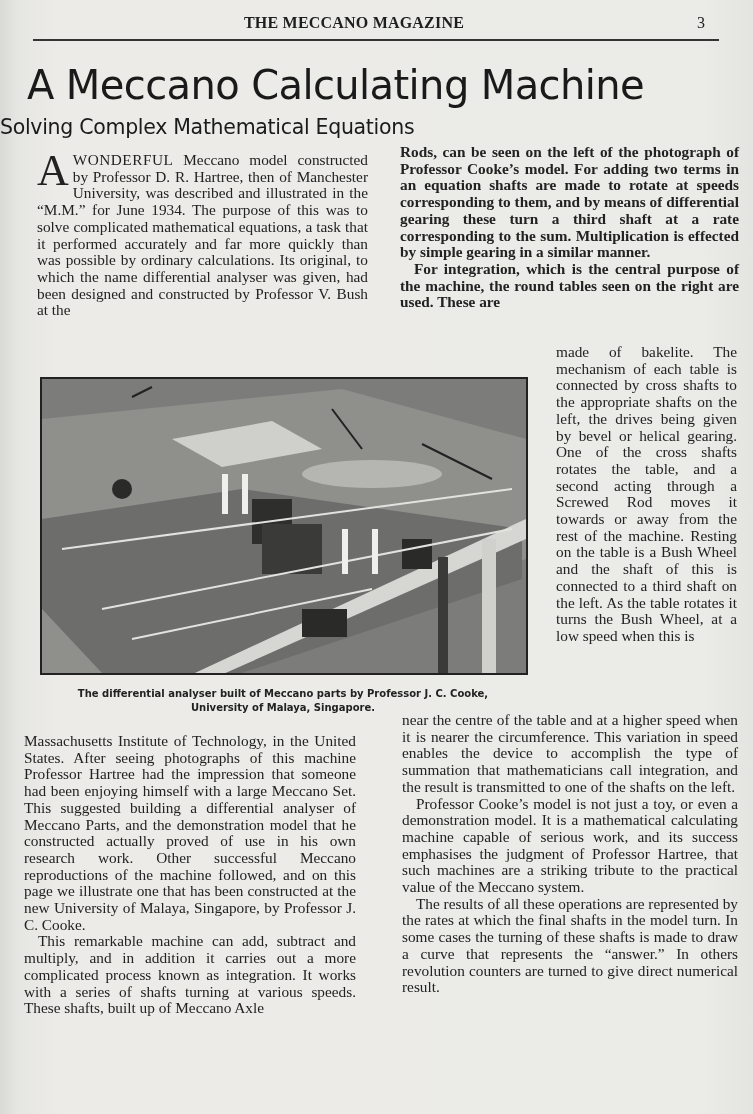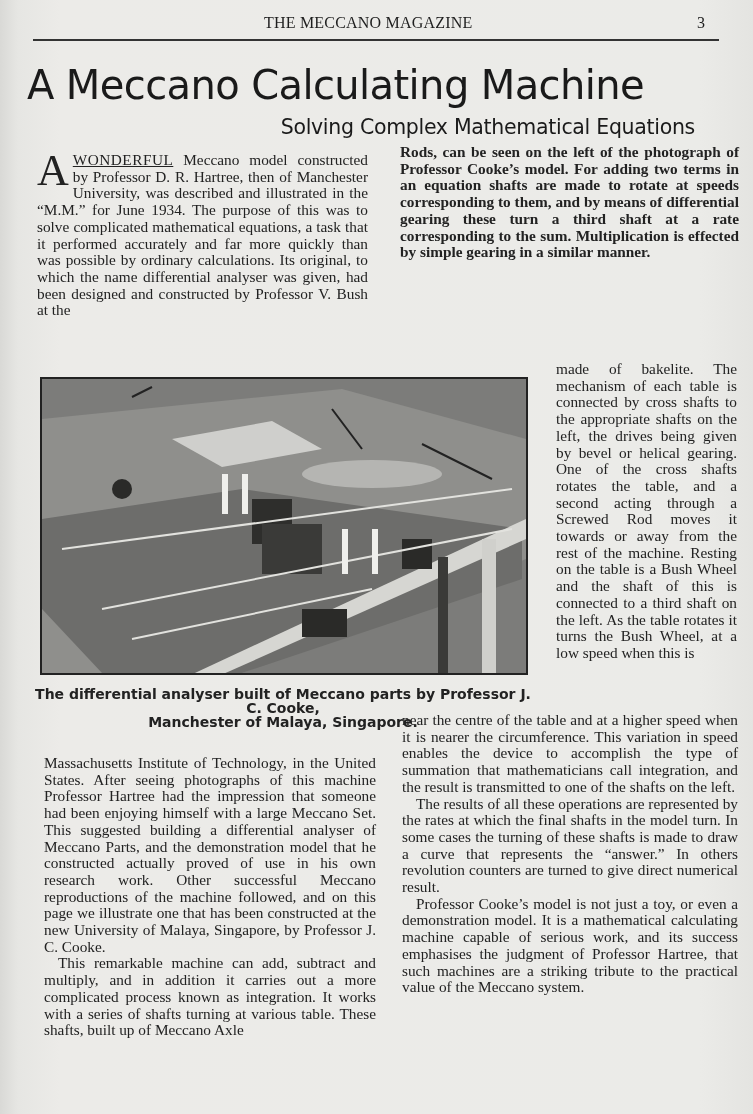--- a/index.html
+++ b/index.html
@@ -11,64 +11,64 @@
     position: relative;
   }
   .page {
     position: absolute; left: 0; top: 0; width: 753px; height: 1114px;
     background: linear-gradient(90deg, #d9d9d6 0px, #e6e6e3 18px, #ecebe8 60px, #ebebe8 700px, #e4e4e1 753px);
   }
   .running-head {
     position: absolute; left: 0; top: 14px; width: 753px; height: 22px;
     font-family: "Liberation Serif", serif; font-size: 16px; letter-spacing: 0.2px;
   }
-  .running-head .mag { position: absolute; left: 264px; top: 0; }
+  .running-head .mag { position: absolute; left: 244px; top: 0; font-weight: bold; }
   .running-head .num { position: absolute; left: 697px; top: 0; }
   .rule { position: absolute; left: 33px; top: 39px; width: 686px; height: 1.5px; background: #333; }
 
   .title {
     position: absolute; left: 0; width: 671px; top: 62px; text-align: center;
     font-family: "DejaVu Sans", sans-serif; font-size: 40px; font-weight: normal;
     letter-spacing: -0.6px; color: #1a1a1a; line-height: 46px;
   }
   .subtitle {
-    position: absolute; left: 0; width: 695px; top: 114px; text-align: right;
+    position: absolute; left: 0; width: 695px; top: 114px; text-align: left;
     font-family: "DejaVu Sans", sans-serif; font-size: 20.5px; letter-spacing: -0.3px;
     line-height: 26px; color: #1a1a1a;
   }
 
   .col {
     position: absolute; font-family: "Liberation Serif", serif; font-size: 15.3px;
     line-height: 16.7px; text-align: justify; color: #222;
   }
   .col p { margin: 0; text-indent: 14px; }
   .col p.noindent { text-indent: 0; }
   .dropcap {
     float: left; font-size: 44px; line-height: 34px; margin: 2px 4px -2px 0;
     font-family: "Liberation Serif", serif;
   }
-  .caps { letter-spacing: 0.5px; text-decoration: underline; }
+  .caps { letter-spacing: 0.5px; }
 
   #col-left-top { left: 37px; top: 152px; width: 331px; }
   #col-right-top { left: 400px; top: 144px; width: 339px; font-weight: bold; }
-  #col-right-narrow { left: 556px; top: 361px; width: 181px; }
-  #col-left-bottom { left: 44px; top: 733px; width: 332px; margin-top: 22px; }
+  #col-right-narrow { left: 556px; top: 344px; width: 181px; }
+  #col-left-bottom { left: 24px; top: 733px; width: 332px; }
   #col-right-bottom { left: 402px; top: 712px; width: 336px; }
 
   .photo {
     position: absolute; left: 40px; top: 377px; width: 488px; height: 298px;
     border: 2px solid #222; box-sizing: border-box; overflow: hidden;
     background:
       repeating-linear-gradient(45deg, rgba(0,0,0,0.08) 0 1px, transparent 1px 3px),
       linear-gradient(180deg, #8c8c8a 0%, #7a7a78 40%, #6a6a68 100%);
   }
   .photo svg { position: absolute; left: 0; top: 0; }
   .caption {
     position: absolute; left: 33px; top: 687px; width: 500px; text-align: center;
-    font-family: "DejaVu Sans", sans-serif; font-weight: bold; font-size: 14px; line-height: 14px;
+    font-family: "DejaVu Sans", sans-serif; font-weight: bold; font-size: 10px; line-height: 14px;
     color: #222;
   }
 </style>
 </head>
 <body>
 
 <div class="page">
 
   <div class="running-head">
     <span class="mag">THE MECCANO MAGAZINE</span>
@@ -78,20 +78,21 @@
 
   <h1 class="title" style="margin:0;">A Meccano Calculating Machine</h1>
   <h2 class="subtitle" style="margin:0;font-weight:normal;">Solving Complex Mathematical Equations</h2>
 
   <div class="col" id="col-left-top">
     <p class="noindent"><span class="dropcap">A</span><span class="caps">WONDERFUL</span><span> Meccano model constructed by Professor D. R. Hartree, then of Manchester University, was described and illustrated in the “M.M.” for June 1934. The purpose of this was to solve complicated mathematical equations, a task that it performed accurately and far more quickly than was possible by ordinary calculations. Its original, to which the name differential analyser was given, had been designed and constructed by Professor V. Bush at the</span></p>
   </div>
 
   <div class="col" id="col-right-top">
     <p class="noindent">Rods, can be seen on the left of the photograph of Professor Cooke’s model. For adding two terms in an equation shafts are made to rotate at speeds corresponding to them, and by means of differential gearing these turn a third shaft at a rate corresponding to the sum. Multiplication is effected by simple gearing in a similar manner.</p>
+    <p>For integration, which is the central purpose of the machine, the round tables seen on the right are used. These are</p>
   </div>
 
   <div class="photo">
     <svg width="484" height="294" viewBox="0 0 484 294">
       <rect x="0" y="0" width="484" height="294" fill="#7c7c7a"></rect>
       <polygon points="0,40 300,10 484,60 484,180 200,294 0,294" fill="#8f8f8c"></polygon>
       <polygon points="0,140 200,110 480,150 480,200 200,294 60,294 0,230" fill="#6d6d6b"></polygon>
       <polygon points="130,60 230,42 280,70 180,88" fill="#cfcfcc"></polygon>
       <polygon points="140,300 484,140 484,160 170,300" fill="#d6d6d2"></polygon>
       <rect x="440" y="160" width="14" height="134" fill="#d0d0cc"></rect>
@@ -120,27 +121,27 @@
       </g>
     </svg>
   </div>
 
   <div class="col" id="col-right-narrow">
     <p class="noindent">made of bakelite. The mechanism of each table is connected by cross shafts to the appropriate shafts on the left, the drives being given by bevel or helical gearing. One of the cross shafts rotates the table, and a second acting through a Screwed Rod moves it towards or away from the rest of the machine. Resting on the table is a Bush Wheel and the shaft of this is connected to a third shaft on the left. As the table rotates it turns the Bush Wheel, at a low speed when this is</p>
   </div>
 
   <div class="caption">
     <div>The differential analyser built of Meccano parts by Professor J. C. Cooke,</div>
-    <div>Manchester of Malaya, Singapore.</div>
+    <div>University of Malaya, Singapore.</div>
   </div>
 
   <div class="col" id="col-left-bottom">
     <p class="noindent">Massachusetts Institute of Technology, in the United States. After seeing photographs of this machine Professor Hartree had the impression that someone had been enjoying himself with a large Meccano Set. This suggested building a differential analyser of Meccano Parts, and the demonstration model that he constructed actually proved of use in his own research work. Other successful Meccano reproductions of the machine followed, and on this page we illustrate one that has been constructed at the new University of Malaya, Singapore, by Professor J. C. Cooke.</p>
-    <p>This remarkable machine can add, subtract and multiply, and in addition it carries out a more complicated process known as integration. It works with a series of shafts turning at various table. These shafts, built up of Meccano Axle</p>
+    <p>This remarkable machine can add, subtract and multiply, and in addition it carries out a more complicated process known as integration. It works with a series of shafts turning at various speeds. These shafts, built up of Meccano Axle</p>
   </div>
 
   <div class="col" id="col-right-bottom">
     <p class="noindent">near the centre of the table and at a higher speed when it is nearer the circumference. This variation in speed enables the device to accomplish the type of summation that mathematicians call integration, and the result is transmitted to one of the shafts on the left.</p>
+    <p>Professor Cooke’s model is not just a toy, or even a demonstration model. It is a mathematical calculating machine capable of serious work, and its success emphasises the judgment of Professor Hartree, that such machines are a striking tribute to the practical value of the Meccano system.</p>
     <p>The results of all these operations are represented by the rates at which the final shafts in the model turn. In some cases the turning of these shafts is made to draw a curve that represents the “answer.” In others revolution counters are turned to give direct numerical result.</p>
-    <p>Professor Cooke’s model is not just a toy, or even a demonstration model. It is a mathematical calculating machine capable of serious work, and its success emphasises the judgment of Professor Hartree, that such machines are a striking tribute to the practical value of the Meccano system.</p>
   </div>
 
 </div>
 
 </body></html>

